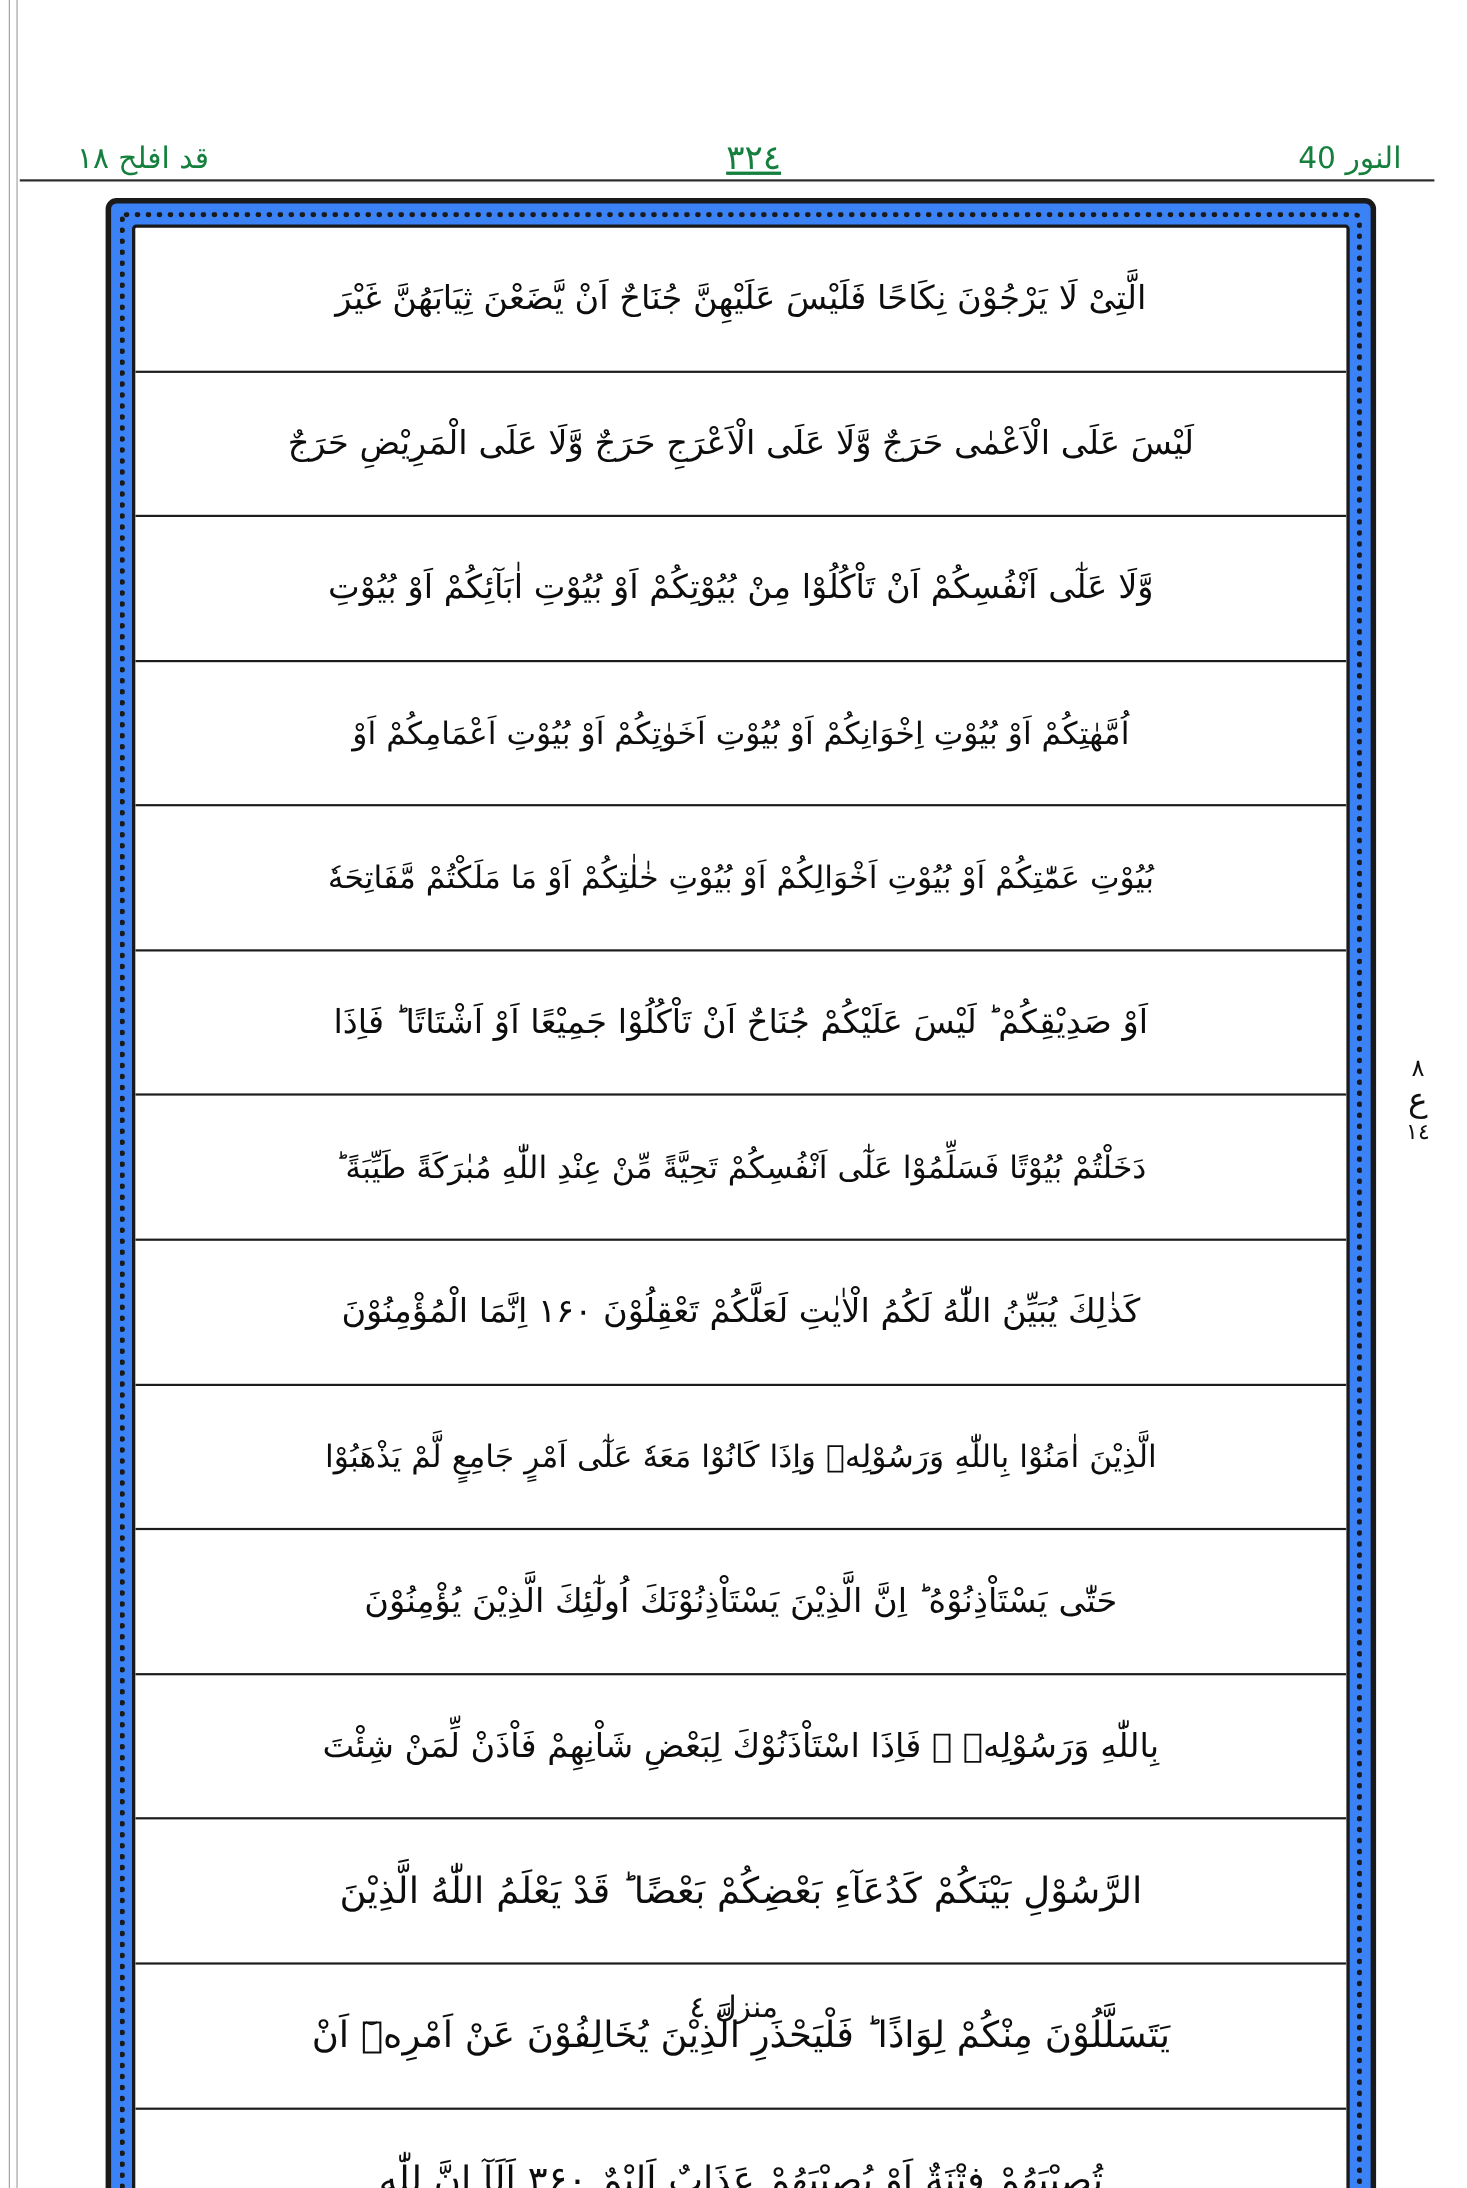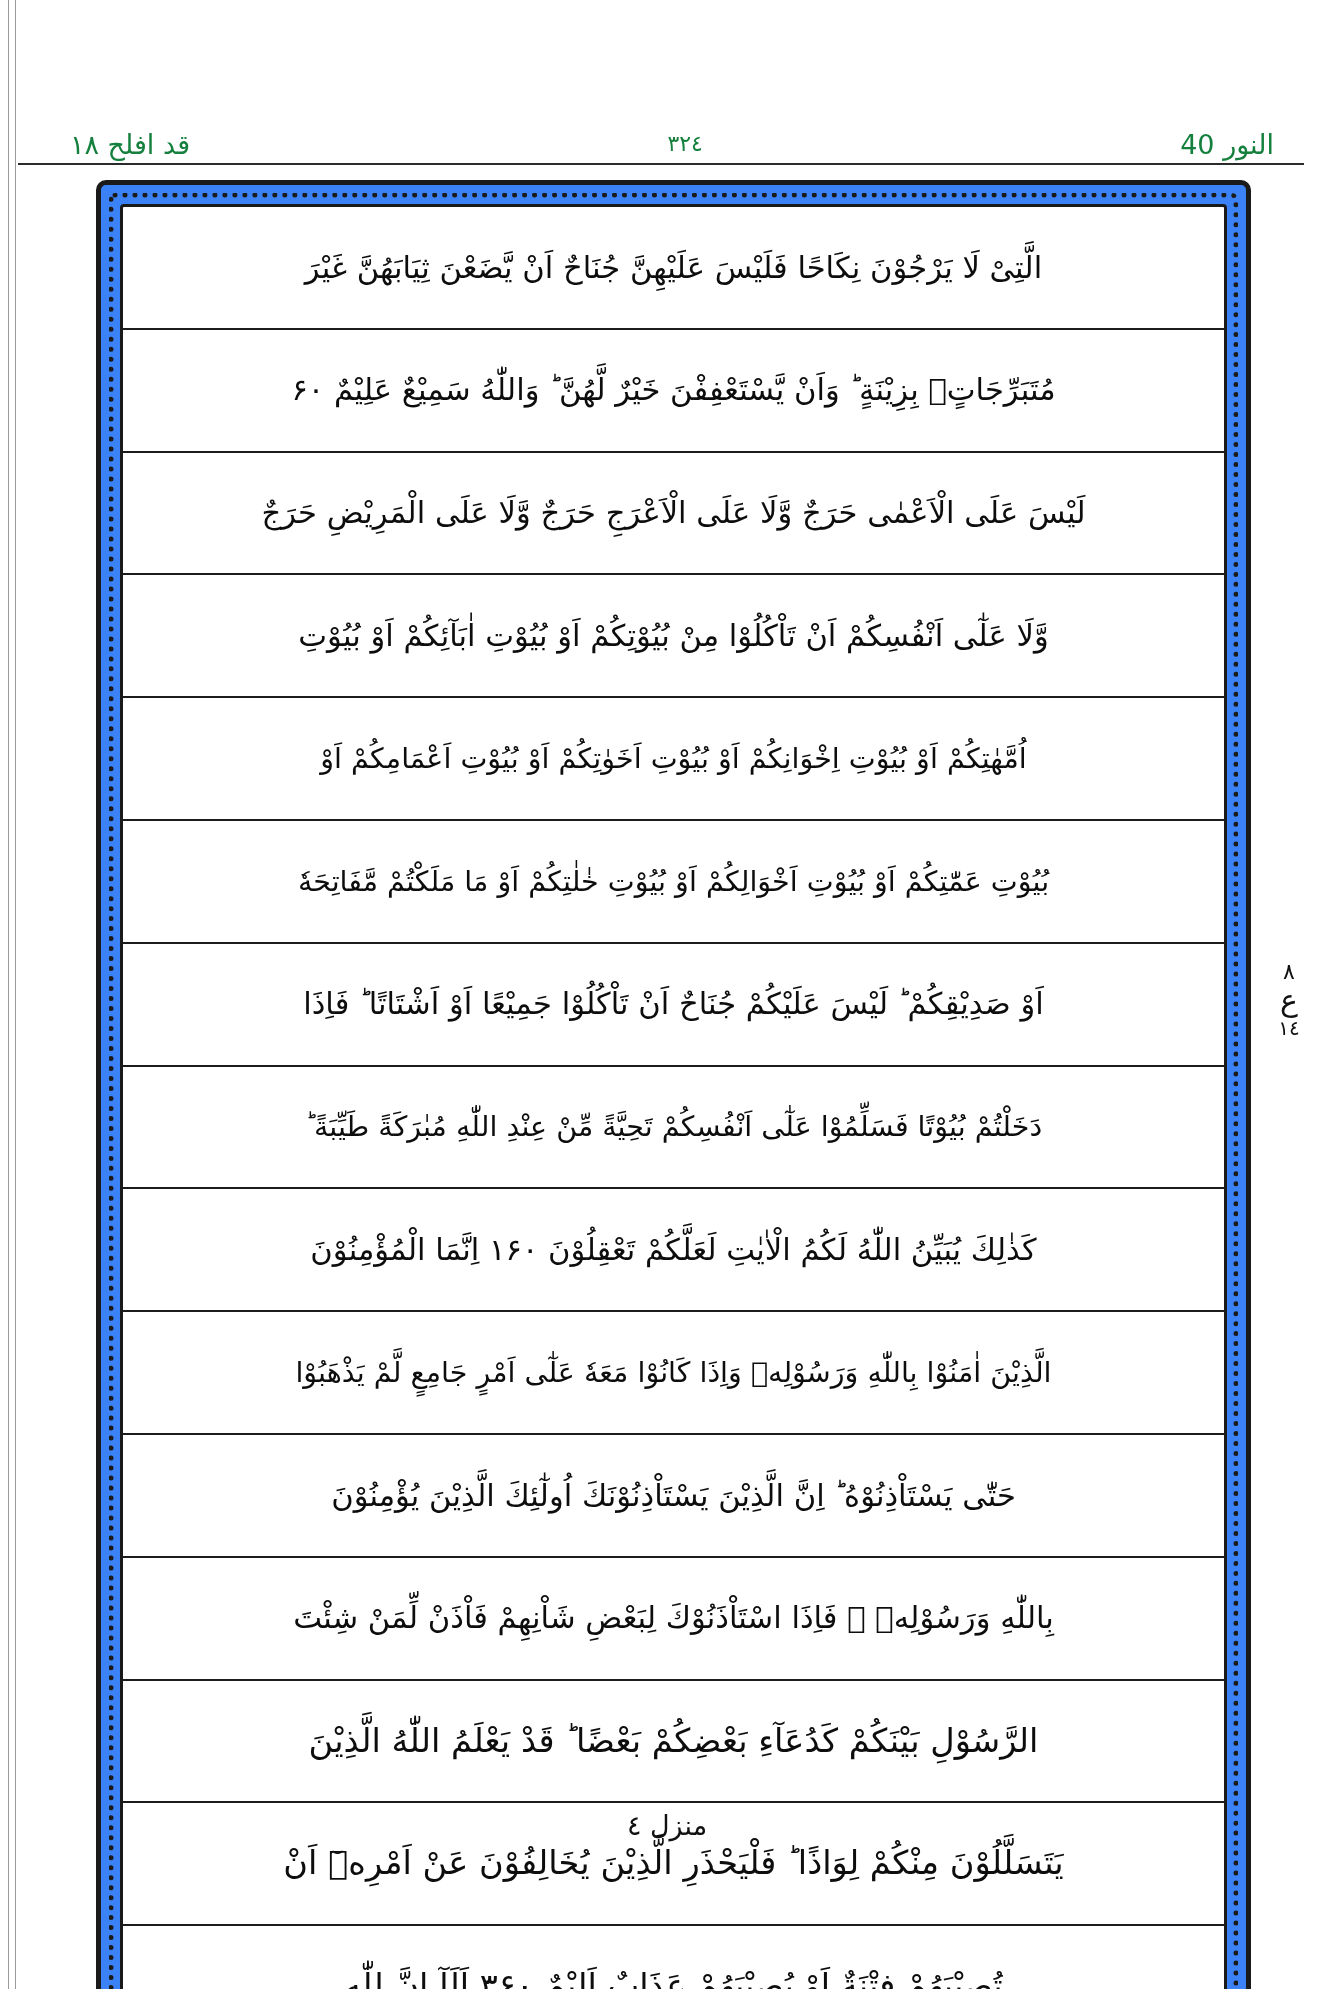--- a/index.html
+++ b/index.html
@@ -47,22 +47,23 @@
     direction: rtl;
   }
   .header .hdr-item {
     font-family: "DejaVu Sans", sans-serif;
     font-size: 27px;
     color: #15803d;
     white-space: nowrap;
     line-height: 1;
   }
   .header .hdr-center {
-    font-size: 22px;
+    font-size: 31px;
     letter-spacing: 2px;
+    text-decoration: underline;
   }
   .header-rule {
     position: absolute;
     left: 18px;
     right: 30px;
     top: 163px;
     height: 2px;
     background: #2b2b2b;
   }
 
@@ -193,23 +194,20 @@
   <div class="header-rule"></div>
 
   <div class="frame-outer">
     <div class="frame-dots"></div>
     <div class="frame-inner">
       <div class="lines">
         <div class="line sz-m">
             <div class="line-text">الَّتِىْ لَا يَرْجُوْنَ نِكَاحًا فَلَيْسَ عَلَيْهِنَّ جُنَاحٌ اَنْ يَّضَعْنَ ثِيَابَهُنَّ غَيْرَ</div>
           </div>
         <div class="line sz-m">
-            <div class="line-text">مُتَبَرِّجَاتٍۭ بِزِيْنَةٍ ؕ وَاَنْ يَّسْتَعْفِفْنَ خَيْرٌ لَّهُنَّ ؕ وَاللّٰهُ سَمِيْعٌ عَلِيْمٌ ۰۶</div>
-          </div>
-        <div class="line sz-m">
             <div class="line-text">لَيْسَ عَلَى الْاَعْمٰى حَرَجٌ وَّلَا عَلَى الْاَعْرَجِ حَرَجٌ وَّلَا عَلَى الْمَرِيْضِ حَرَجٌ</div>
           </div>
         <div class="line sz-m">
             <div class="line-text">وَّلَا عَلٰٓى اَنْفُسِكُمْ اَنْ تَاْكُلُوْا مِنْ بُيُوْتِكُمْ اَوْ بُيُوْتِ اٰبَآئِكُمْ اَوْ بُيُوْتِ</div>
           </div>
         <div class="line sz-s">
             <div class="line-text">اُمَّهٰتِكُمْ اَوْ بُيُوْتِ اِخْوَانِكُمْ اَوْ بُيُوْتِ اَخَوٰتِكُمْ اَوْ بُيُوْتِ اَعْمَامِكُمْ اَوْ</div>
           </div>
         <div class="line sz-s">
             <div class="line-text">بُيُوْتِ عَمّٰتِكُمْ اَوْ بُيُوْتِ اَخْوَالِكُمْ اَوْ بُيُوْتِ خٰلٰتِكُمْ اَوْ مَا مَلَكْتُمْ مَّفَاتِحَهٗ</div>

